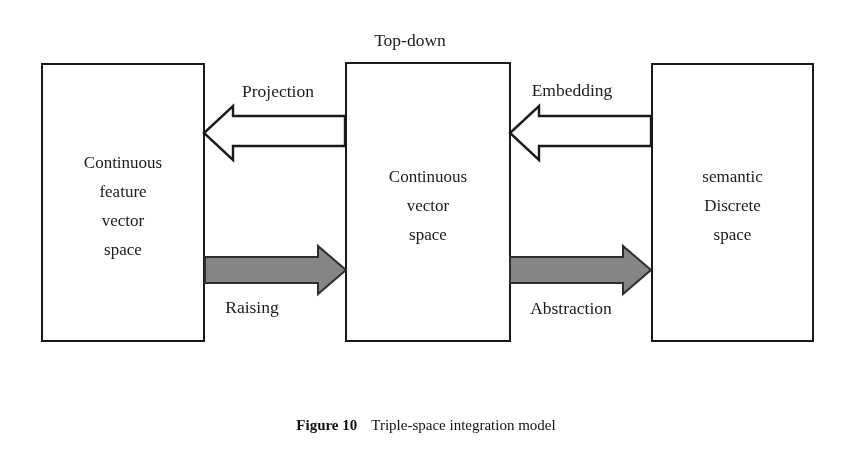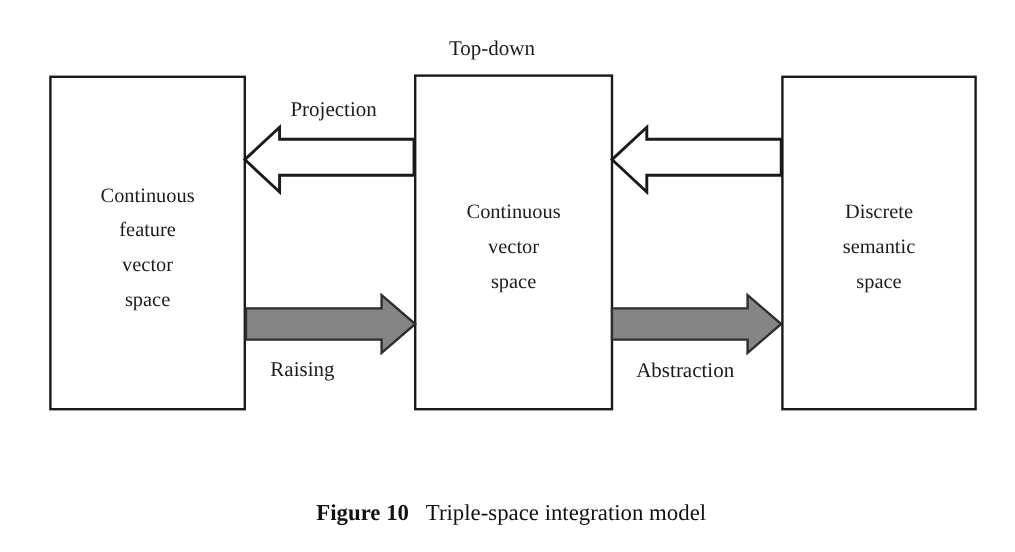--- a/index.html
+++ b/index.html
@@ -75,21 +75,21 @@
     font-size: 21px;
     letter-spacing: 1px;
     white-space: nowrap;
     color: #111111;
   }
   .caption-en {
     position: absolute;
     left: 426px;
     top: 417px;
     transform: translateX(-50%);
-    font-size: 19px;
+    font-size: 15px;
     white-space: nowrap;
     color: #111111;
   }
   .caption-en .fig-num { font-weight: bold; }
   .caption-en .fig-text { margin-left: 14px; }
 </style>
 </head>
 <body>
 
 <div class="stage">
@@ -101,35 +101,36 @@
     <span>space</span>
   </div>
 
   <div class="space-box box-middle">
     <span>Continuous</span>
     <span>vector</span>
     <span>space</span>
   </div>
 
   <div class="space-box box-right">
+    <span>semantic</span>
     <span>Discrete</span>
-    <span>semantic</span>
     <span>space</span>
   </div>
 
   <svg class="arrow-layer" viewBox="0 0 846 460">
     <polygon class="white-arrow" points="345,116 233,116 233,106 204,133 233,160 233,146 345,146" fill="#ffffff"></polygon>
     <polygon class="white-arrow" points="651,116 539,116 539,106 510,133 539,160 539,146 651,146" fill="#ffffff"></polygon>
     <polygon class="gray-arrow" points="205,257 318,257 318,246 346,270 318,294 318,283 205,283" fill="#858585"></polygon>
     <polygon class="gray-arrow" points="510,257 623,257 623,246 651,270 623,294 623,283 510,283" fill="#858585"></polygon>
   </svg>
 
   <div class="flow-label lbl-topdown">Top-down</div>
 
   <div class="flow-label lbl-projection">Projection</div>
+  <div class="flow-label lbl-embedding">Embedding</div>
   <div class="flow-label lbl-raising">Raising</div>
   <div class="flow-label lbl-abstraction">Abstraction</div>
 
   <div class="caption-en">
     <span class="fig-num">Figure 10</span><span class="fig-text">Triple-space integration model</span>
   </div>
 
 </div>
 
 </body></html>

